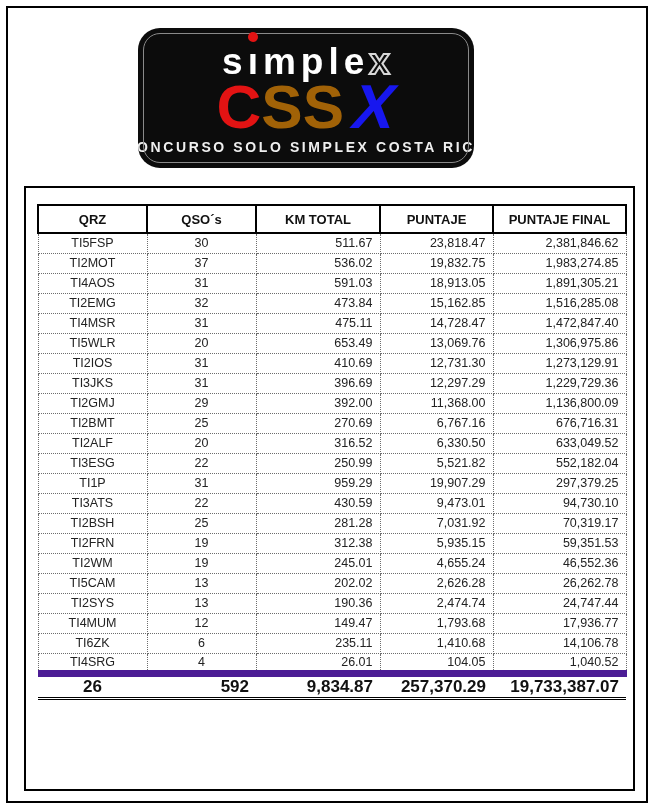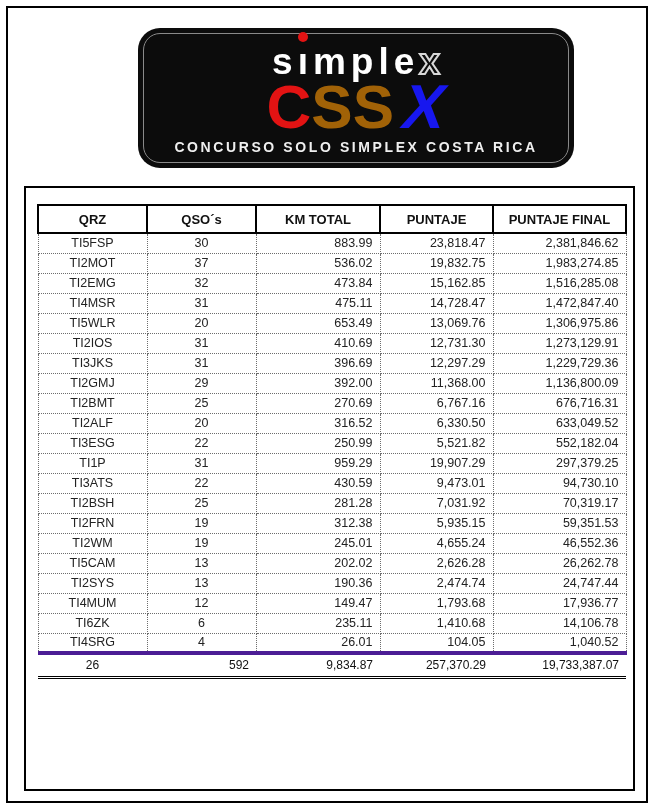--- a/index.html
+++ b/index.html
@@ -15,21 +15,21 @@
     position: absolute;
     left: 6px; top: 6px;
     width: 642px; height: 797px;
     border: 2px solid #000;
     background: #fff;
   }
   
   .logo {
     position: absolute;
     left: 130px; top: 20px;
-    width: 436px; height: 140px;
+    width: 336px; height: 140px;
     background: #0c0c0c;
     border-radius: 22px;
     display: flex;
     flex-direction: column;
     align-items: center;
     justify-content: center;
     overflow: hidden;
   }
   .logo::before {
     content: '';
@@ -125,24 +125,24 @@
     font-size: 12.5px;
     padding: 0 7px 0 0;
     color: #222;
     white-space: nowrap;
     overflow: hidden;
   }
   tbody td.al-center { text-align: center; padding: 0; margin-top: 15px; }
   tbody td.al-right  { text-align: right; }
   tfoot td {
     height: 24px;
-    font-size: 12px;
-    font-weight: normal;
+    font-size: 17px;
+    font-weight: bold;
     color: #111;
-    border-top: 4px solid #4c1d95;
+    border-top: 7px solid #4c1d95;
     border-bottom: 3px double #000;
     padding: 0 7px 0 0;
     white-space: nowrap;
   }
   tfoot td.al-center { text-align: center; padding: 0; }
   tfoot td.al-right  { text-align: right; }
 </style>
 </head>
 <body>
 
@@ -170,33 +170,40 @@
           <th>KM TOTAL</th>
           <th>PUNTAJE</th>
           <th>PUNTAJE FINAL</th>
         </tr>
       </thead>
       <tbody>
 
           <tr>
             <td class="al-center">TI5FSP</td>
             <td class="al-center">30</td>
-            <td class="al-right">883.99</td>
+            <td class="al-right">511.67</td>
             <td class="al-right">23,818.47</td>
             <td class="al-right">2,381,846.62</td>
           </tr>
 
           <tr>
             <td class="al-center">TI2MOT</td>
             <td class="al-center">37</td>
             <td class="al-right">536.02</td>
             <td class="al-right">19,832.75</td>
             <td class="al-right">1,983,274.85</td>
           </tr>
 
+          <tr>
+            <td class="al-center">TI4AOS</td>
+            <td class="al-center">31</td>
+            <td class="al-right">591.03</td>
+            <td class="al-right">18,913.05</td>
+            <td class="al-right">1,891,305.21</td>
+          </tr>
 
 
           <tr>
             <td class="al-center">TI2EMG</td>
             <td class="al-center">32</td>
             <td class="al-right">473.84</td>
             <td class="al-right">15,162.85</td>
             <td class="al-right">1,516,285.08</td>
           </tr>
 

